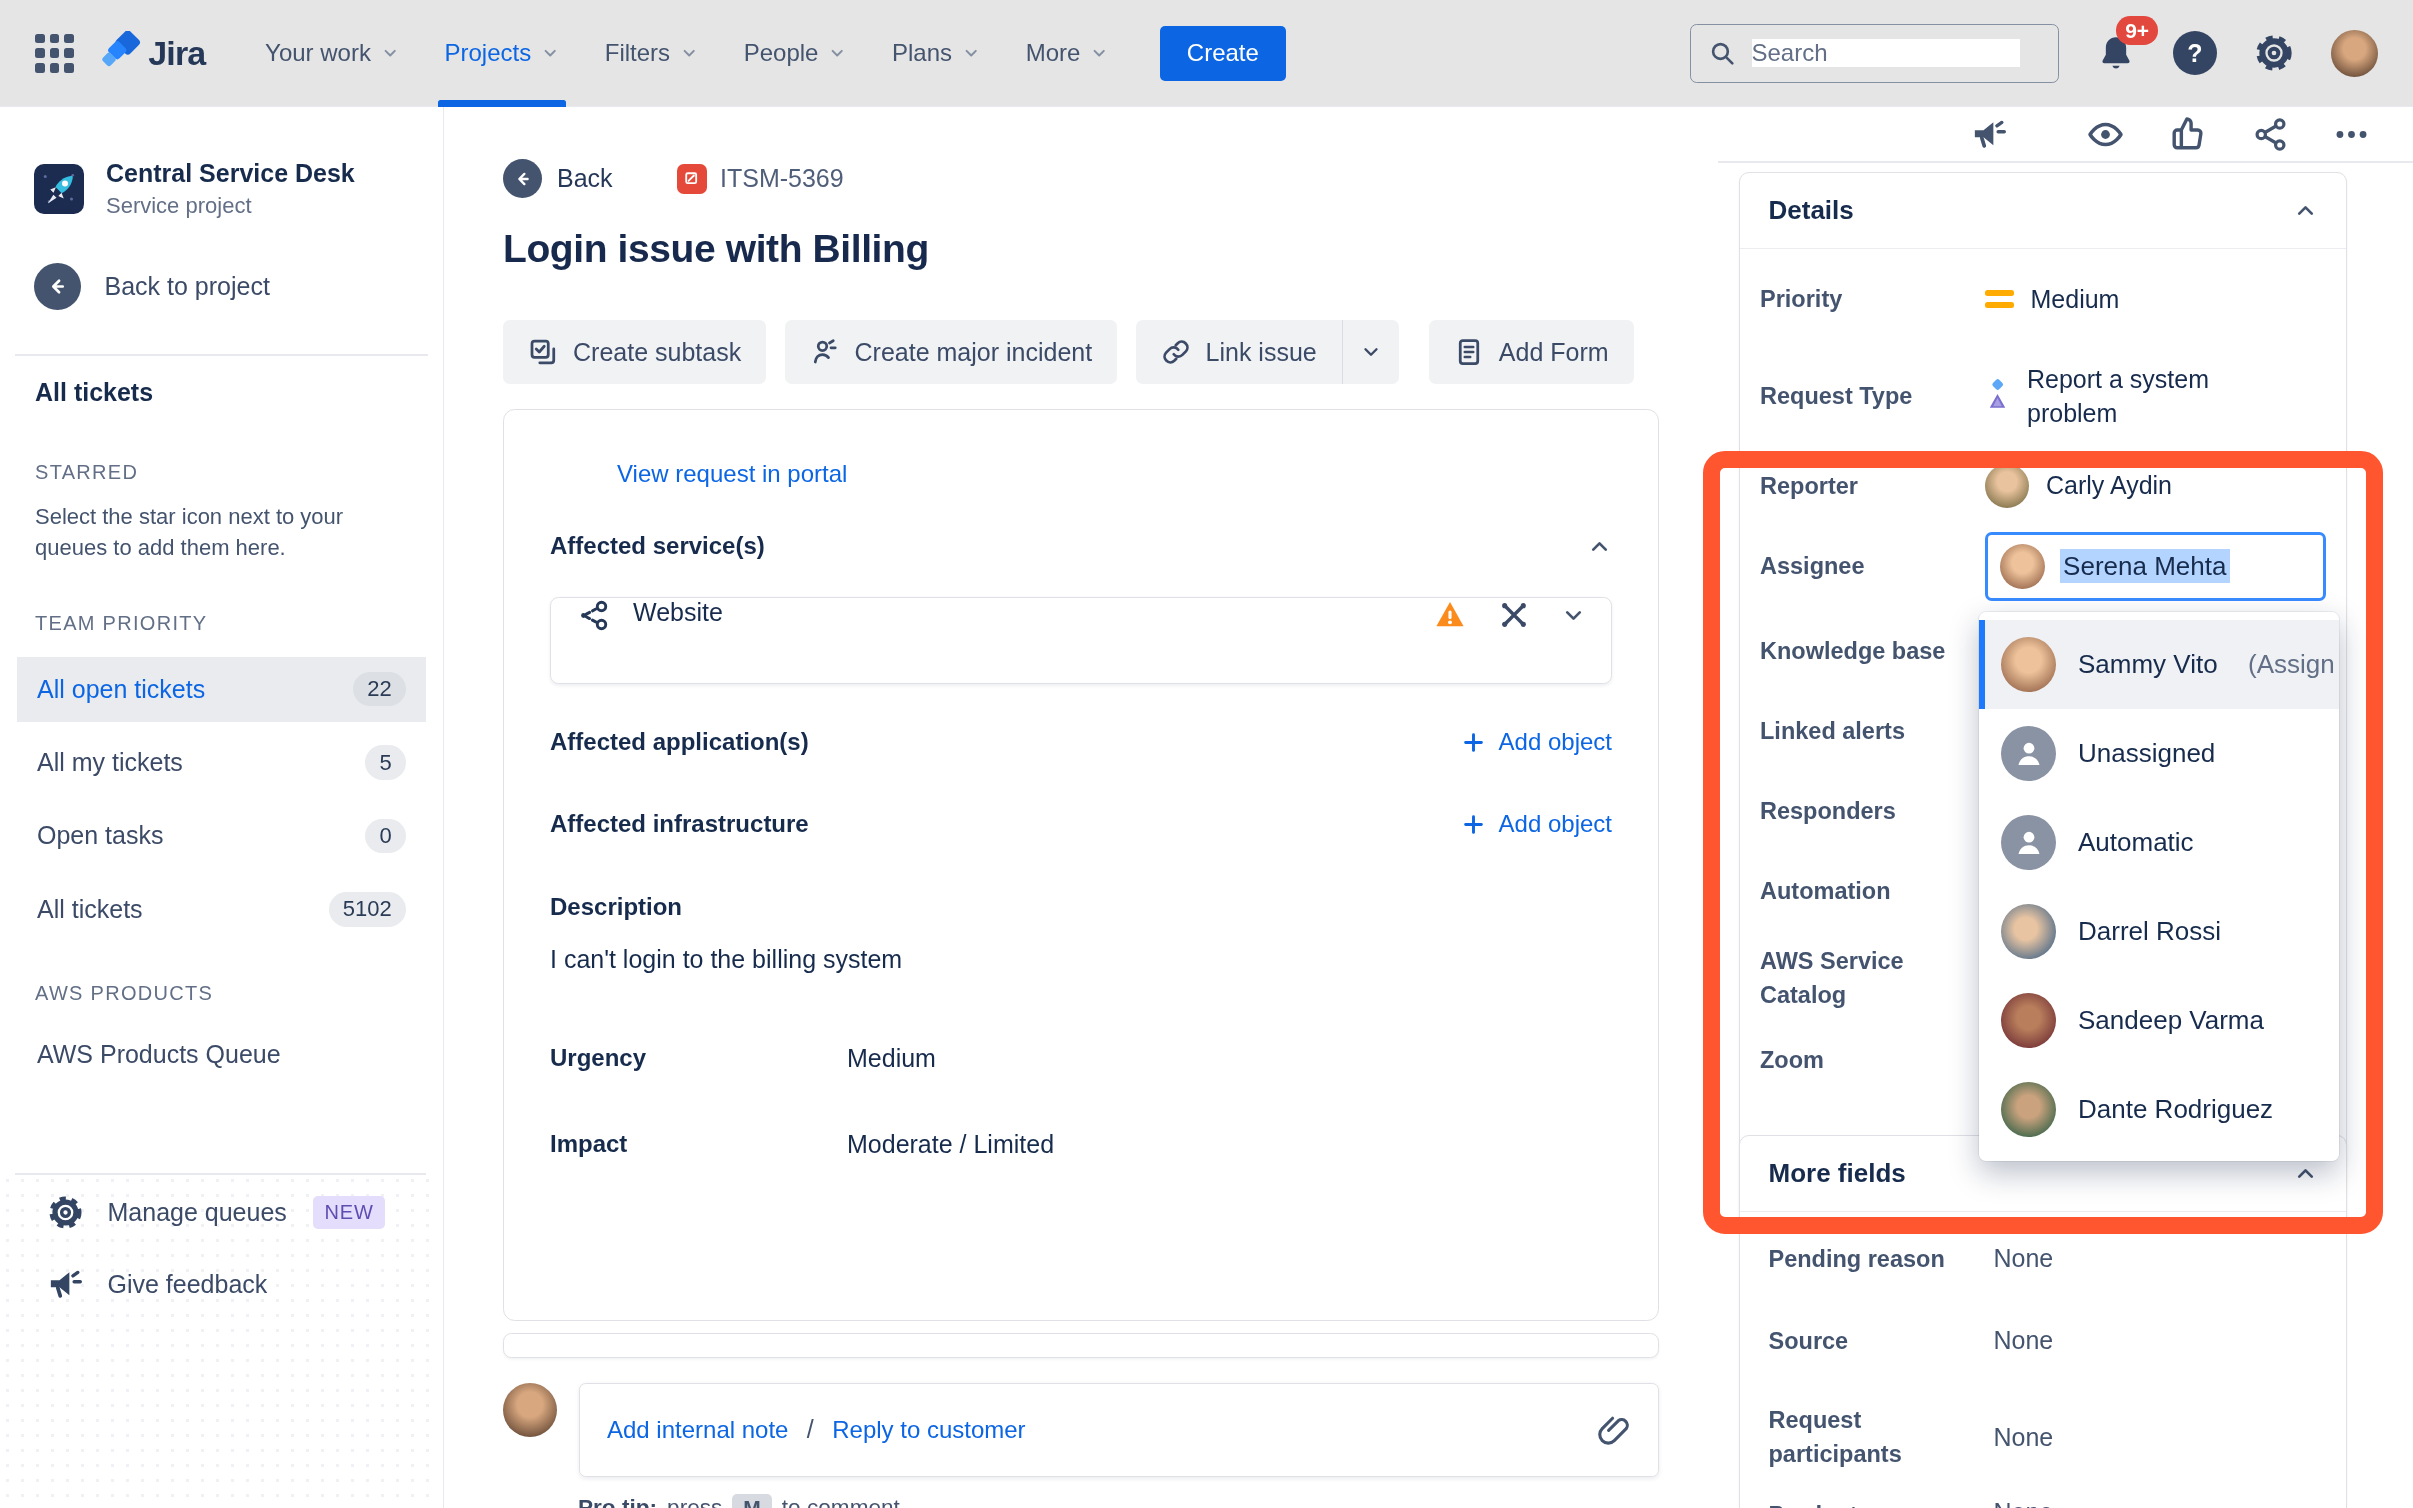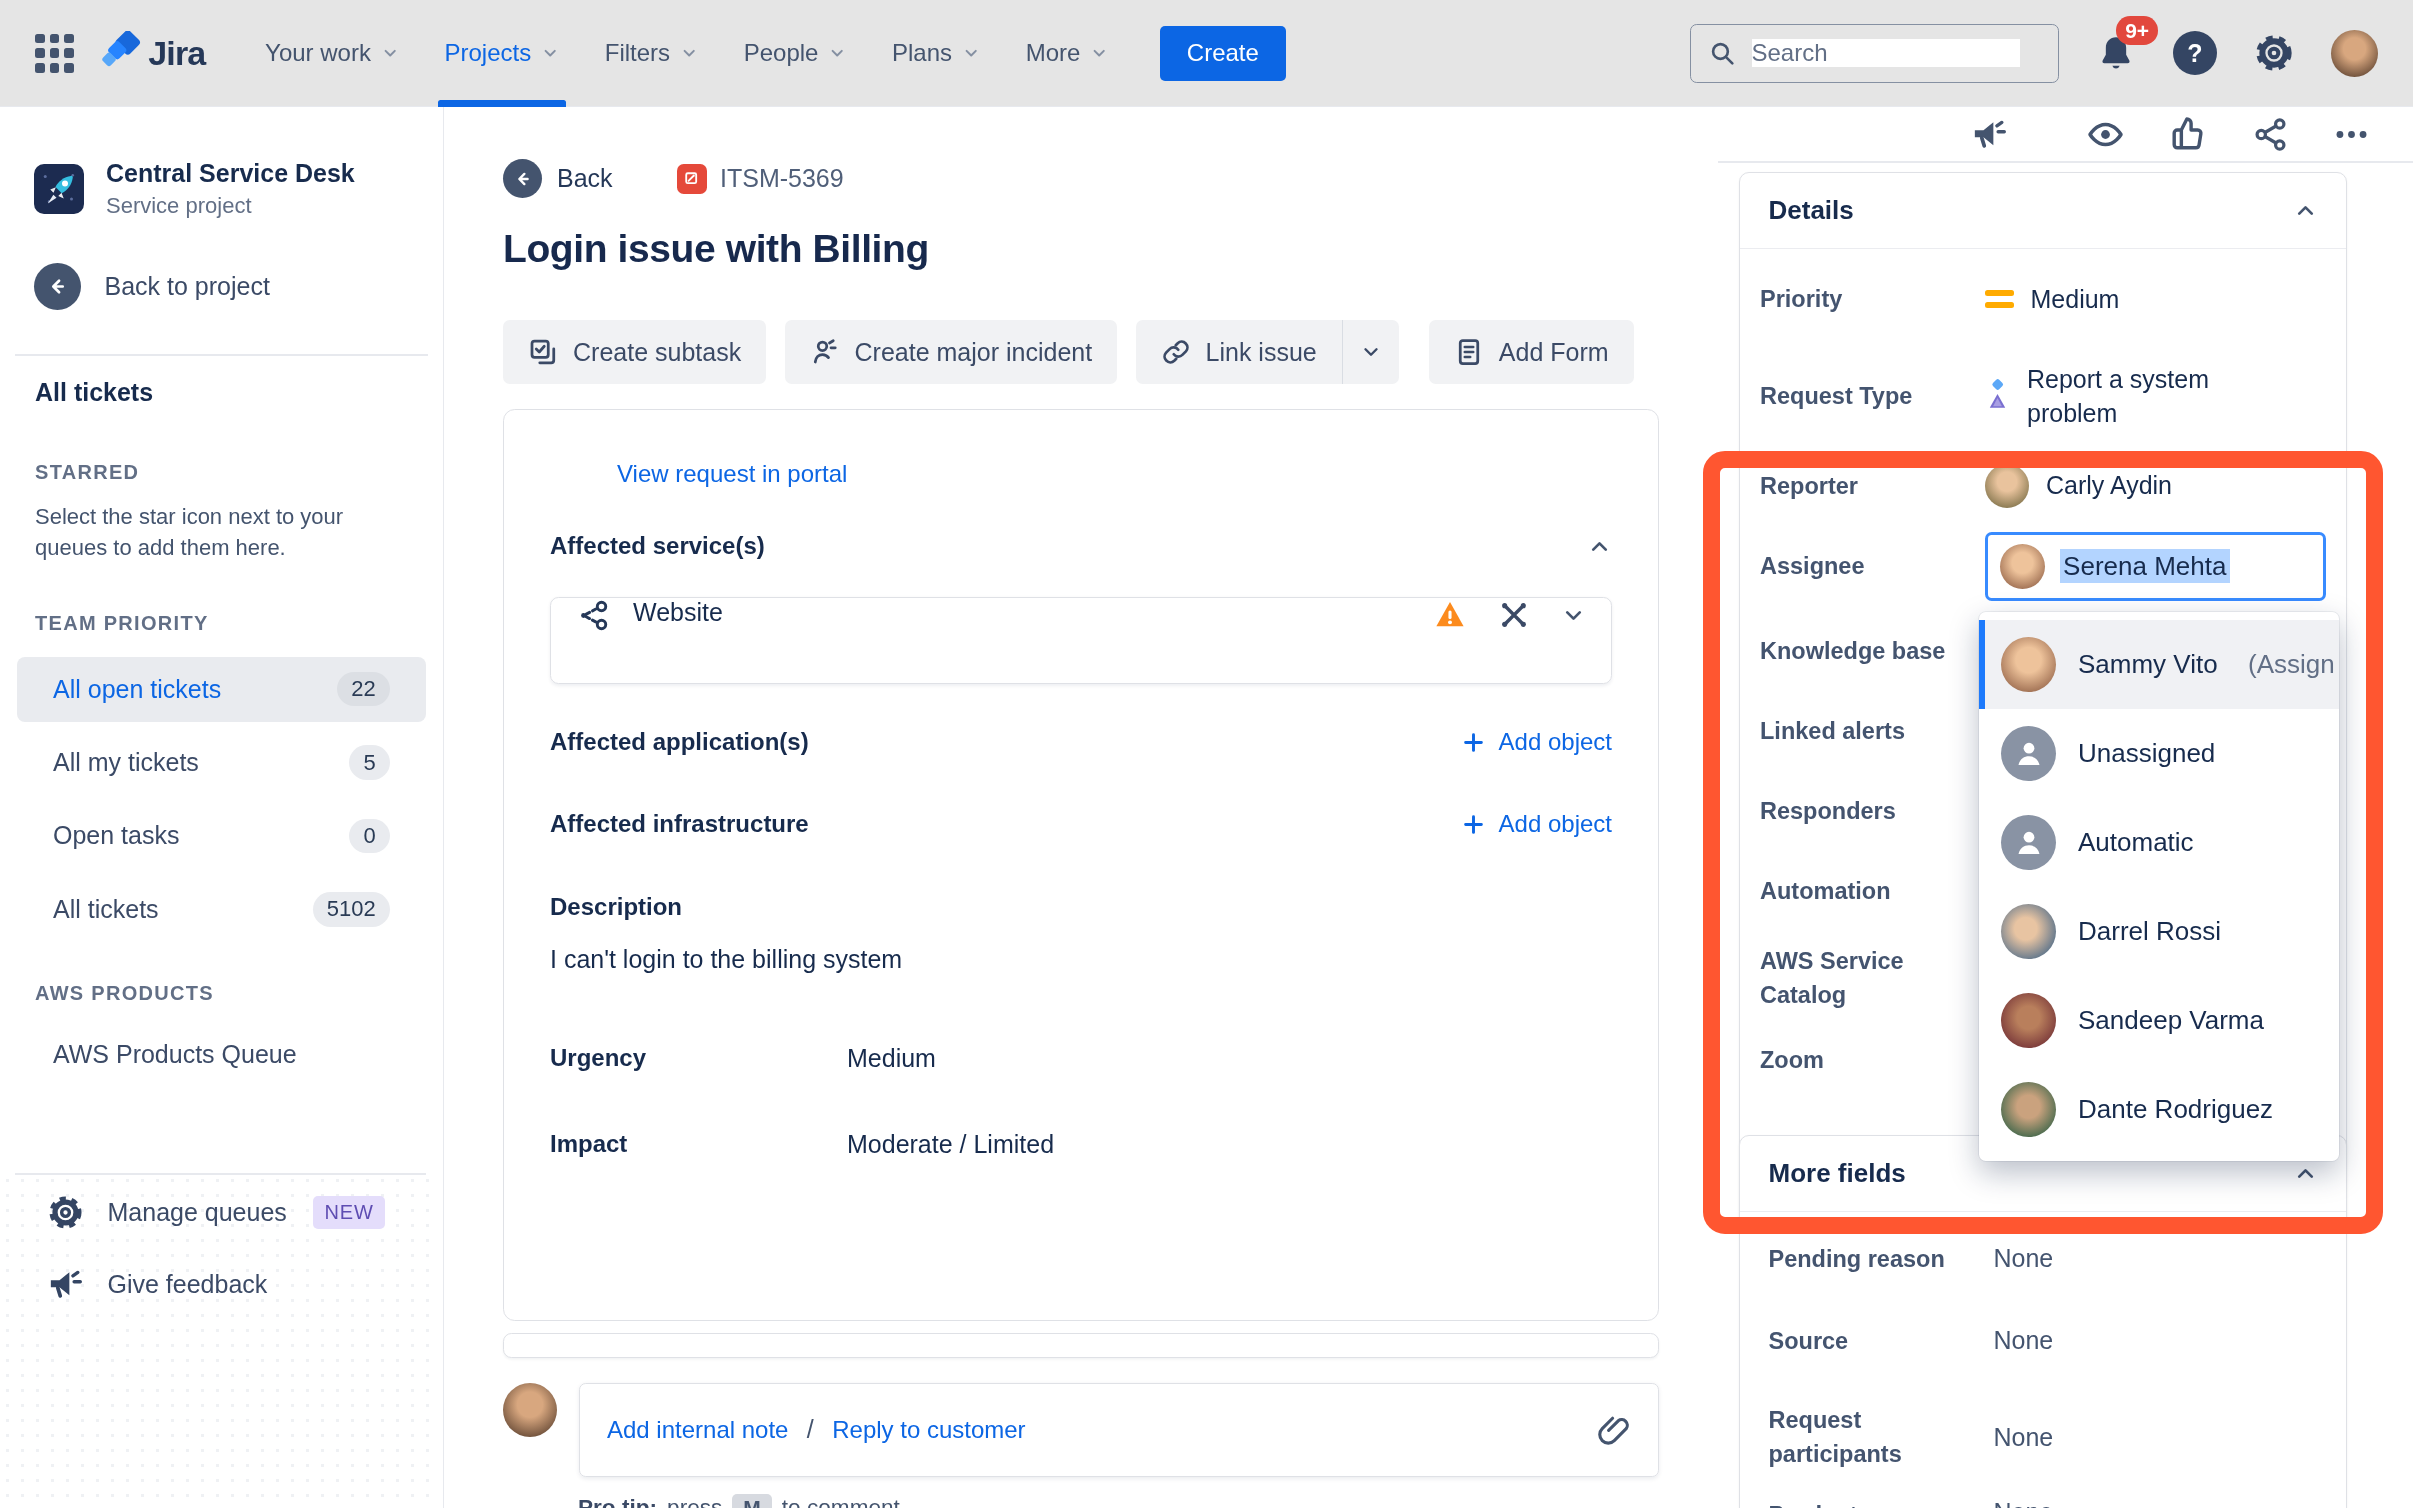--- a/index.html
+++ b/index.html
@@ -49,24 +49,24 @@
   .proj-ic{width:50px;height:50px;border-radius:10px;background:#1C2B50;position:relative;
     overflow:hidden;flex:none}
   .proj-name{font-size:25px;font-weight:bold;color:#172B4D}
   .proj-type{font-size:22px;color:#626F86;margin-top:5px}
   .back-row{display:flex;align-items:center;gap:23.5px;margin:44px 0 0 34px;cursor:pointer}
   .back-circle{width:47px;height:47px;border-radius:50%;background:#44546E;display:flex;
     align-items:center;justify-content:center;flex:none}
   .back-label{font-size:25px;color:#3B4A66}
   .sb-divider{height:1.7px;background:#E7E9EE;margin:44px 15px 0 15px}
   .sb-heading{font-size:25px;font-weight:bold;color:#172B4D;margin:22px 0 0 35px}
-  .sb-cap{font-size:20px;font-weight:bold;letter-spacing:1.3px;color:#626F86;margin:54px 0 0 35px}
+  .sb-cap{font-size:20px;font-weight:normal;letter-spacing:1.3px;color:#626F86;margin:54px 0 0 35px}
   .sb-hint{font-size:22px;color:#44546E;line-height:31px;margin:17px 39px 0 35px}
   .queues{margin:22px 17px 0 17px}
-  .q-item{height:65px;border-radius:8px;display:flex;align-items:center;padding:0 36px;
+  .q-item{height:65px;border-radius:0;display:flex;align-items:center;padding:0 20px;
     margin-bottom:8.4px;cursor:pointer}
   .q-item .q-label{font-size:25px;color:#3B4A66}
   .q-item.active{background:#E9EBEF}
   .q-item.active .q-label{color:#0C66E4;font-weight:500}
   .q-badge{margin-left:auto;background:#E9EBEF;border-radius:18.4px;padding:4.2px 14.2px;
     font-size:22px;color:#2A3B55}
   .q-item.active .q-badge{background:#DCDFE4}
   .sb-footer{position:absolute;left:0;right:1.7px;top:1066px;bottom:0;
     background-image:radial-gradient(#EFF1F4 1.8px,transparent 2px);background-size:15px 15px}
   .sb-action{display:flex;align-items:center;gap:23.5px;height:62px;padding:0 17px 0 47px;

